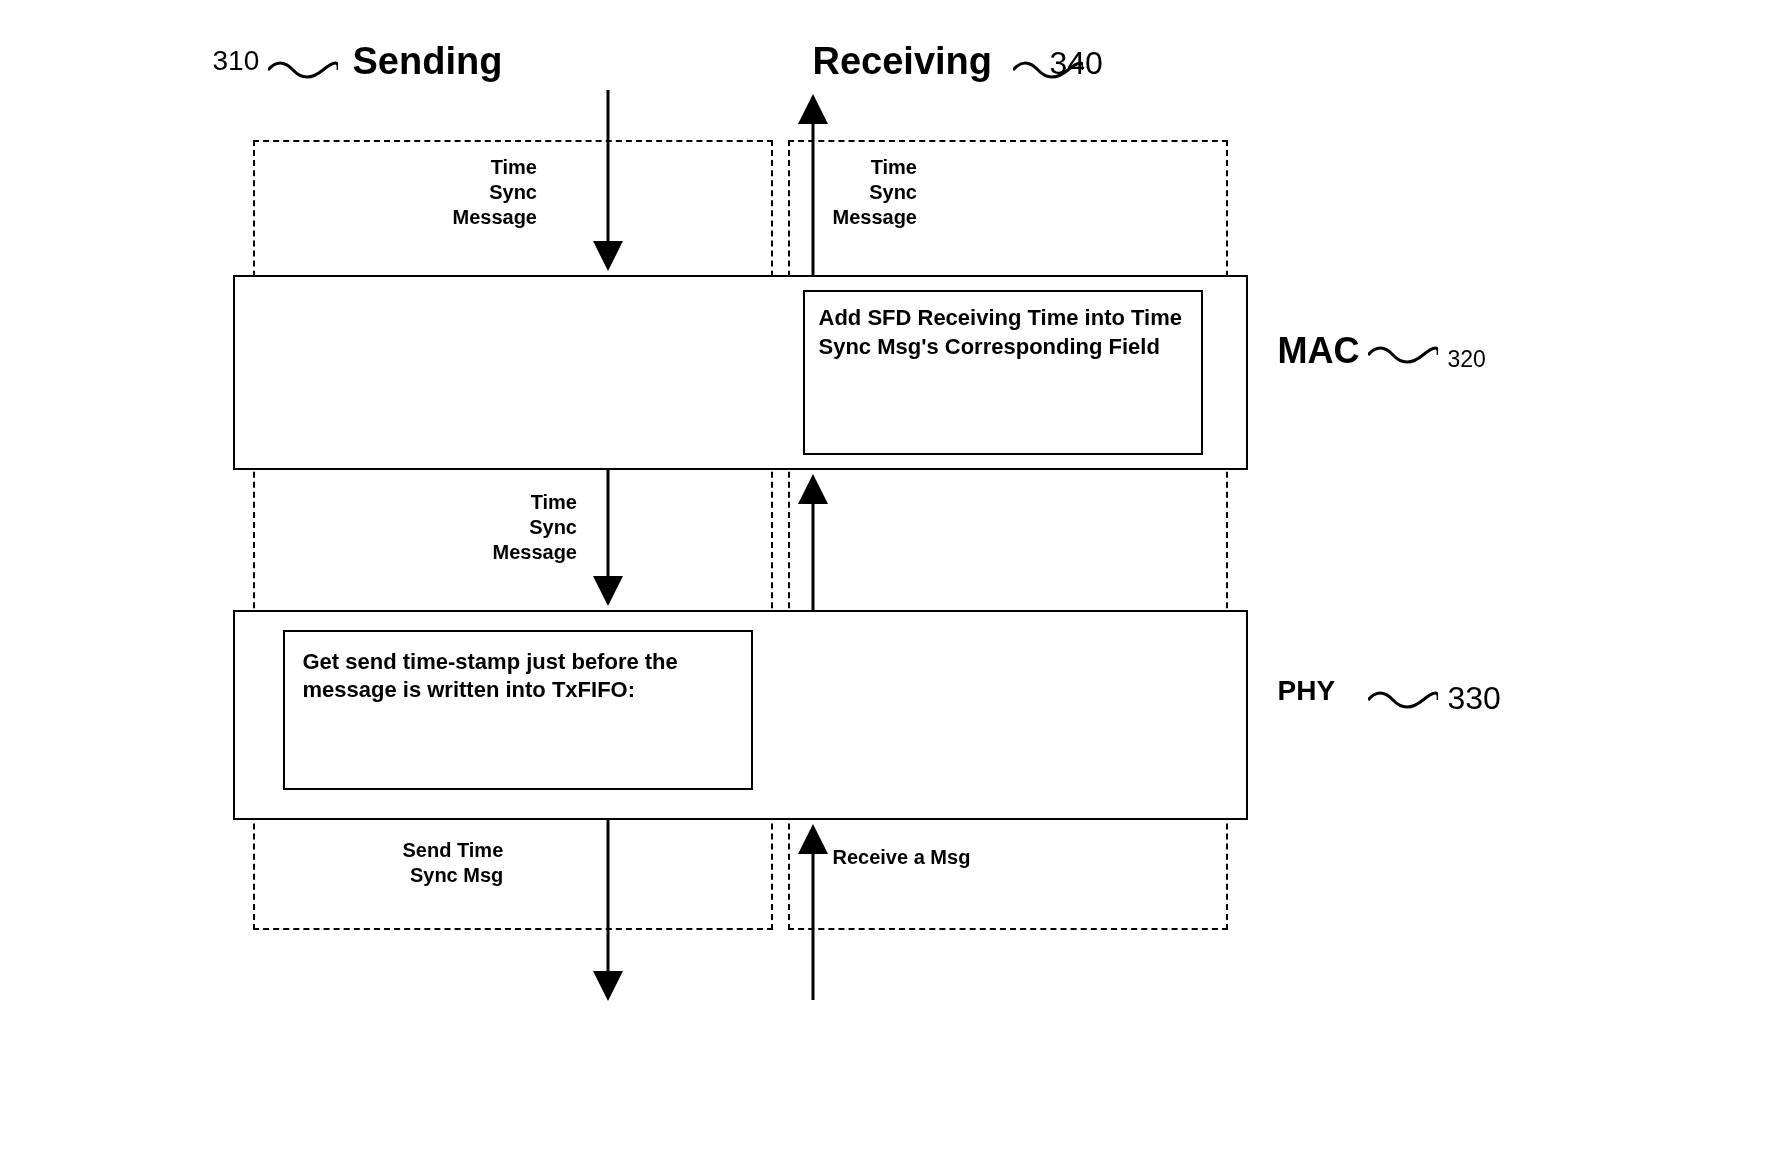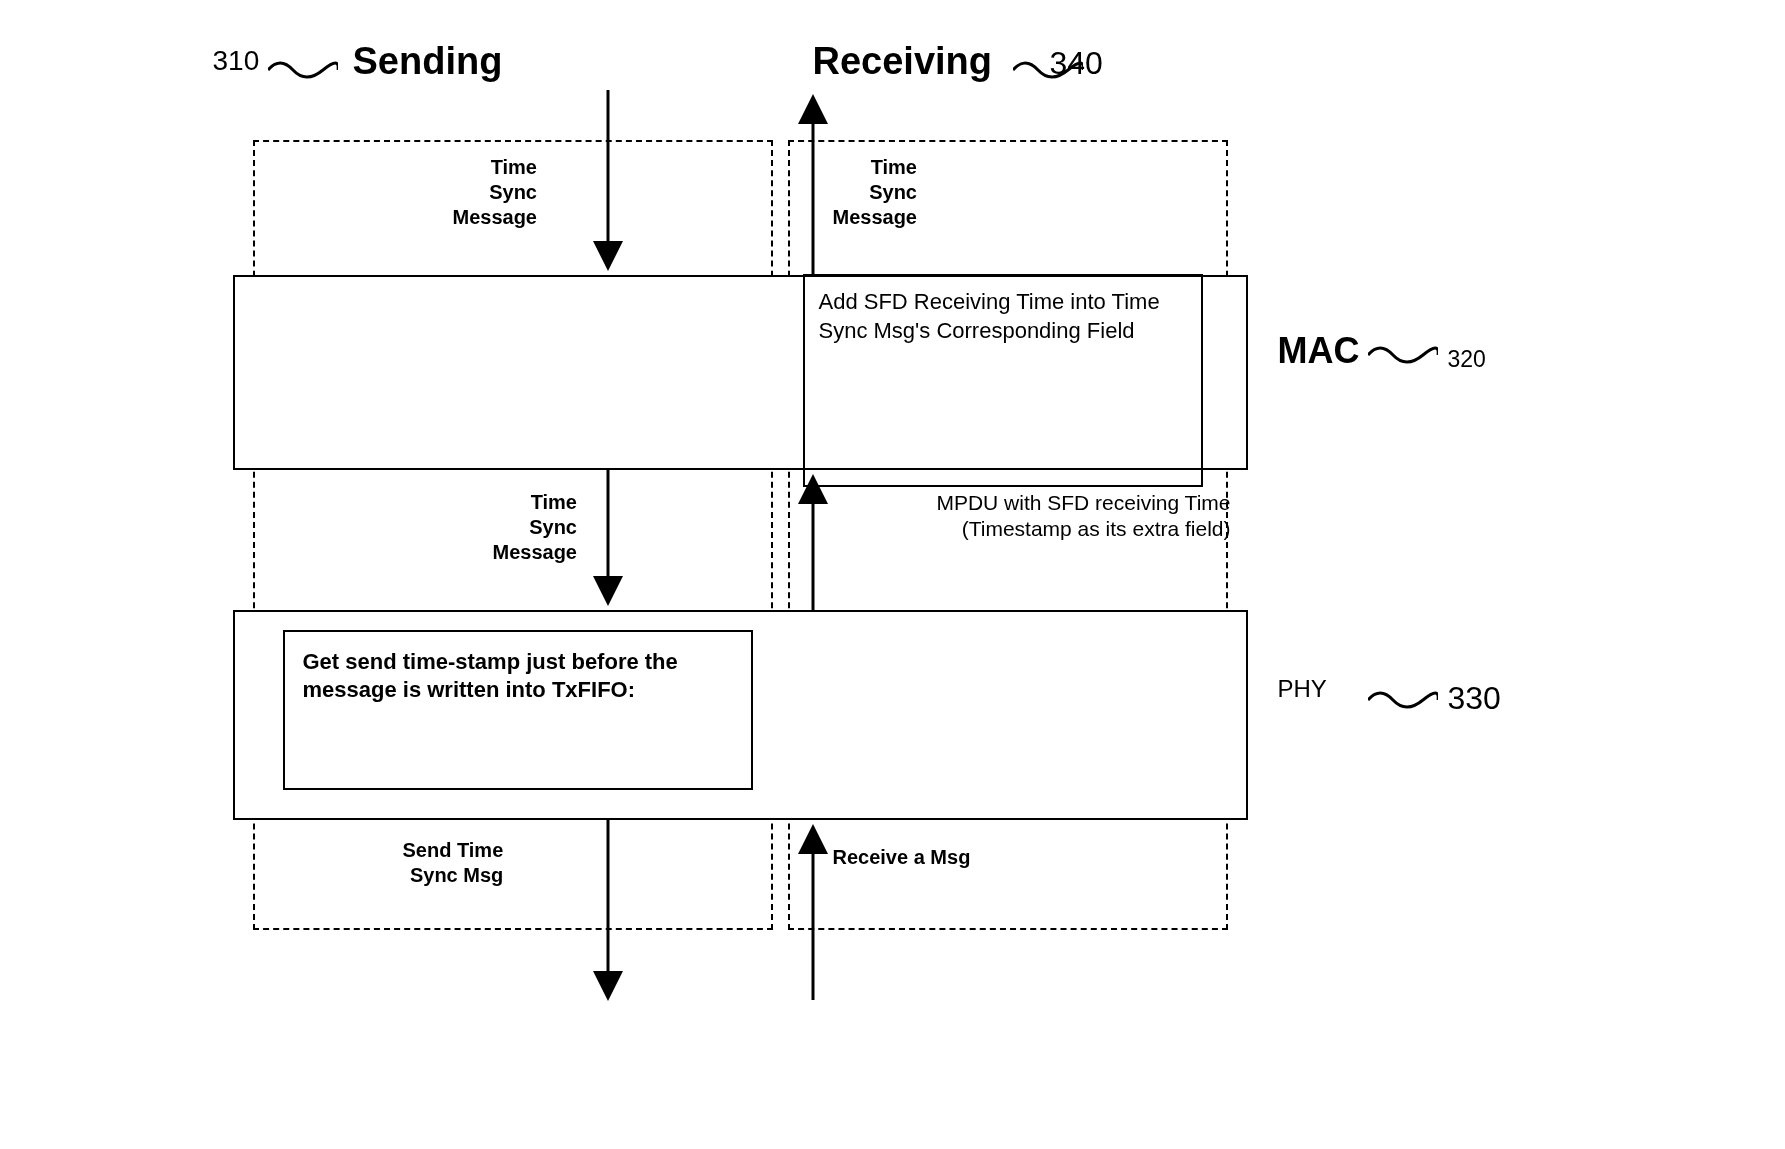--- a/index.html
+++ b/index.html
@@ -70,26 +70,26 @@
     position: absolute;
     left: 40px; top: 570px;
     width: 1015px; height: 210px;
     border: 2px solid #000;
     background: #fff;
   }
 
   
   .mac-recv-box {
     position: absolute;
-    left: 610px; top: 234px;
-    width: 400px; height: 213px;
+    left: 610px; top: 250px;
+    width: 400px; height: 165px;
     border: 2px solid #000;
     padding: 12px 14px;
     font-size: 22px;
-    font-weight: normal;
+    font-weight: bold;
     line-height: 1.3;
   }
   .phy-send-box {
     position: absolute;
     left: 90px; top: 590px;
     width: 470px; height: 160px;
     border: 2px solid #000;
     padding: 16px 18px;
     font-size: 22px;
     font-weight: bold;
@@ -121,22 +121,22 @@
     left: 1085px; top: 290px;
     font-size: 36px;
     font-weight: bold;
   }
   .squig320 { position:absolute; left:1175px; top:305px; width:70px; height:20px; }
   .ref320 { position:absolute; left:1255px; top:306px; font-size:23px; }
 
   .phy-label {
     position: absolute;
     left: 1085px; top: 635px;
-    font-size: 24px;
-    font-weight: normal;
+    font-size: 28px;
+    font-weight: bold;
     text-align: right;
   }
   .squig330 { position:absolute; left:1175px; top:650px; width:70px; height:20px; }
   .ref330 { position:absolute; left:1255px; top:640px; font-size:32px; }
 
   
   .arrow { position:absolute; }
 </style>
 </head>
 <body>
@@ -166,21 +166,20 @@
 
   <div class="lbl tsmsg-send-top" style="white-space:pre">Time
 Sync
 Message</div>
   <div class="lbl tsmsg-recv-top" style="white-space:pre">Time
 Sync
 Message</div>
   <div class="lbl tsmsg-send-mid" style="white-space:pre">Time
 Sync
 Message</div>
-  <div class="lbl mpdu-lbl">MPDU with SFD receiving Time (Timestamp as its extra field)</div>
   <div class="lbl send-bottom" style="white-space:pre">Send Time
 Sync Msg</div>
   <div class="lbl recv-bottom">Receive a Msg</div>
 
   <div class="mac-label">MAC</div>
   <svg class="squig320" viewBox="0 0 70 20">
       <path d="M0 10 Q12 -4 25 10 T55 10 T70 10" stroke="#000" stroke-width="3" fill="none"></path>
     </svg>
   <div class="ref320">320</div>
 

